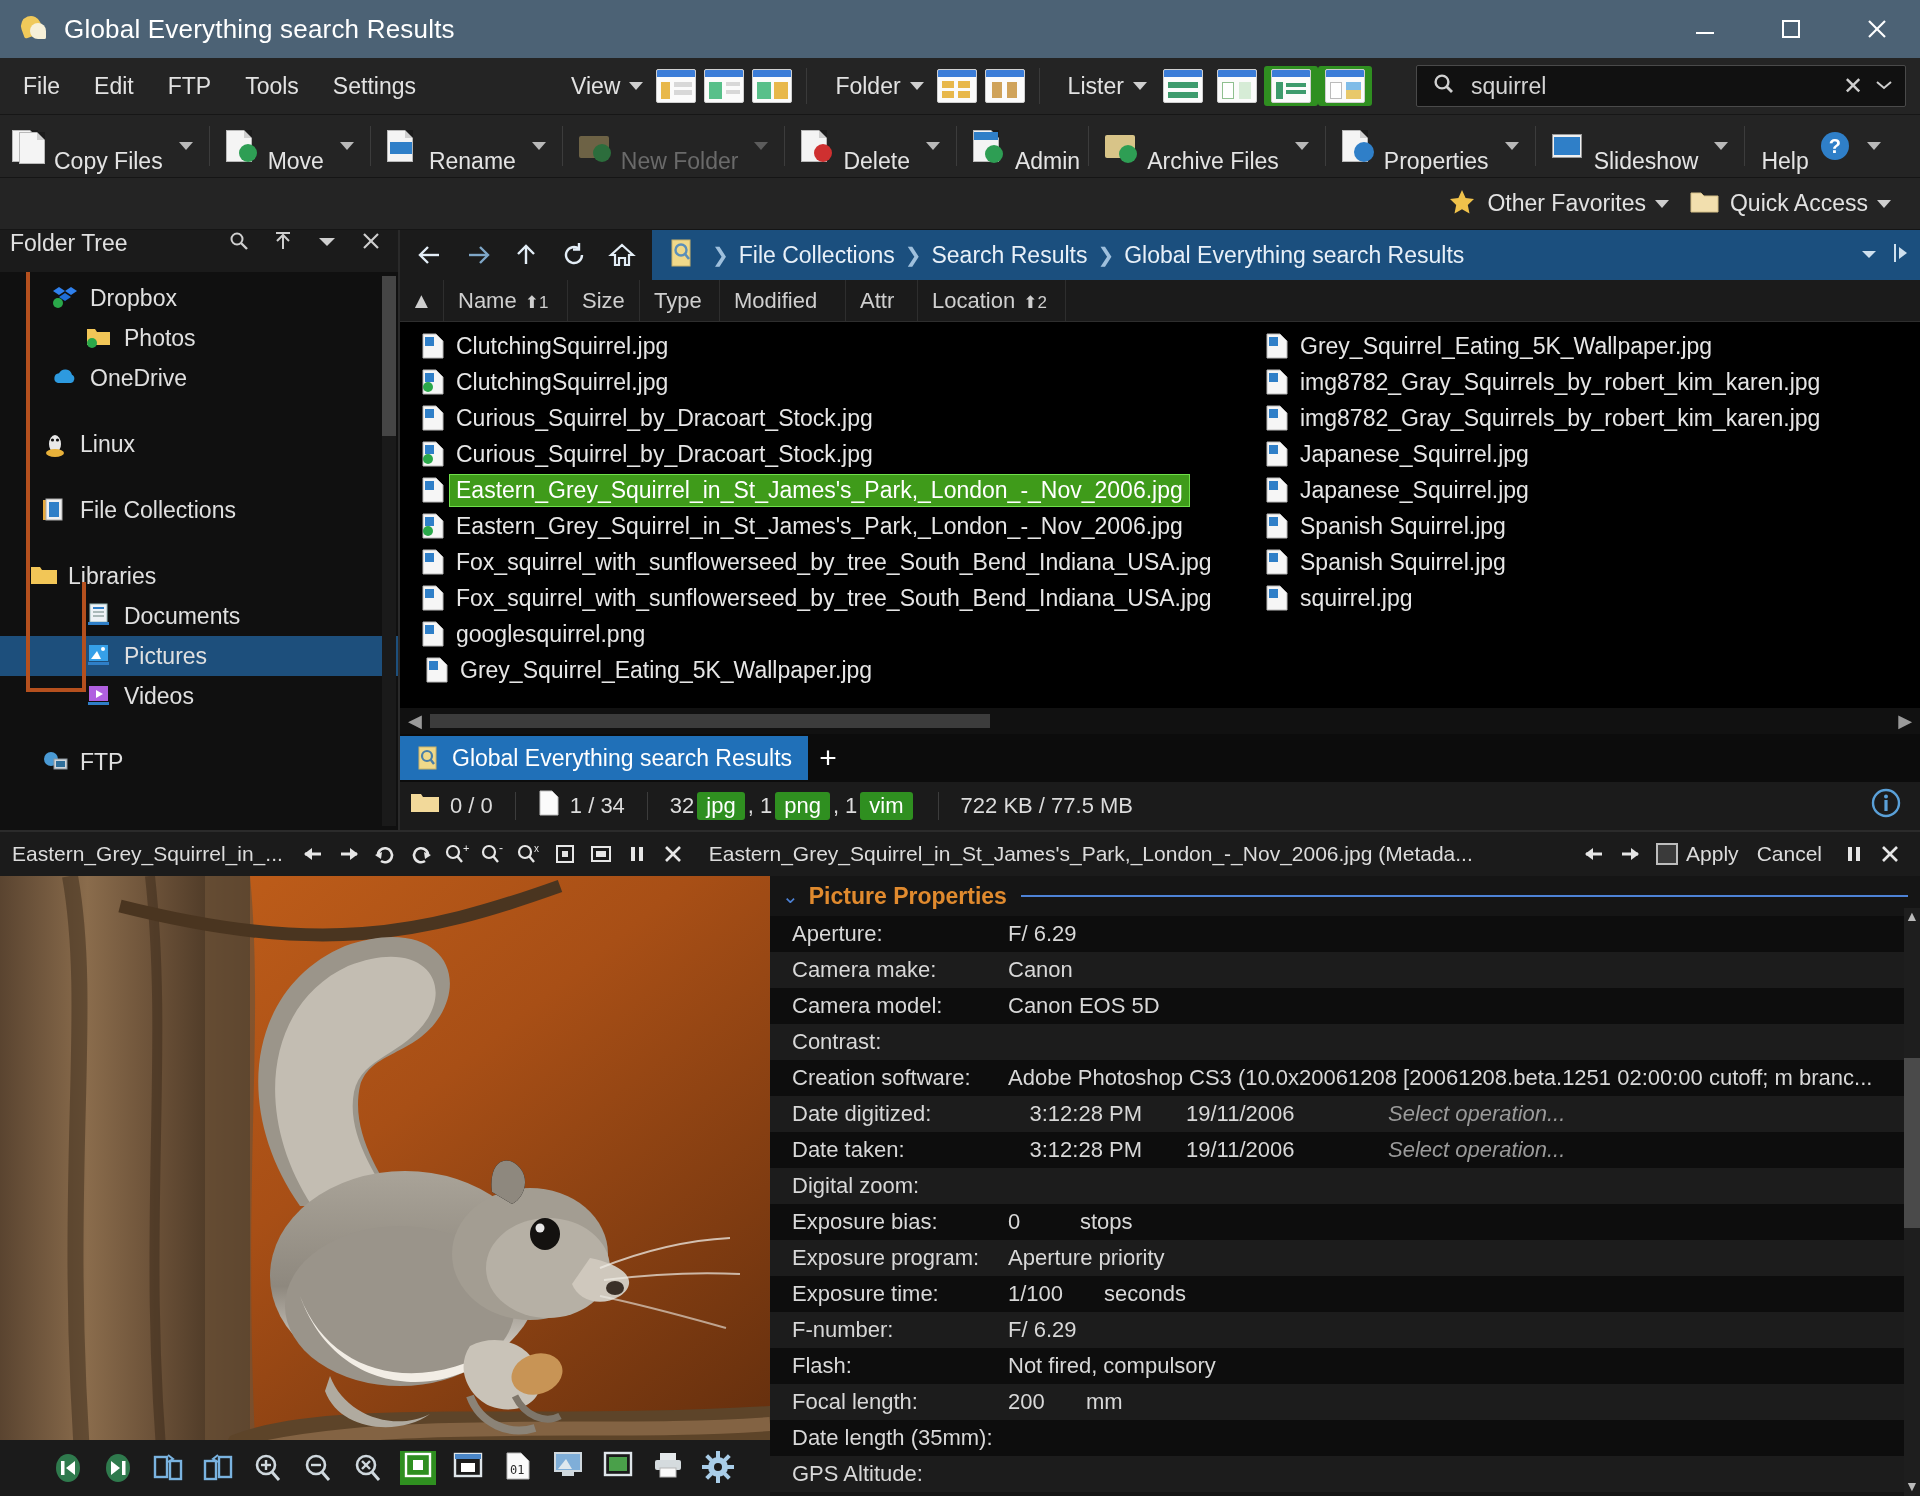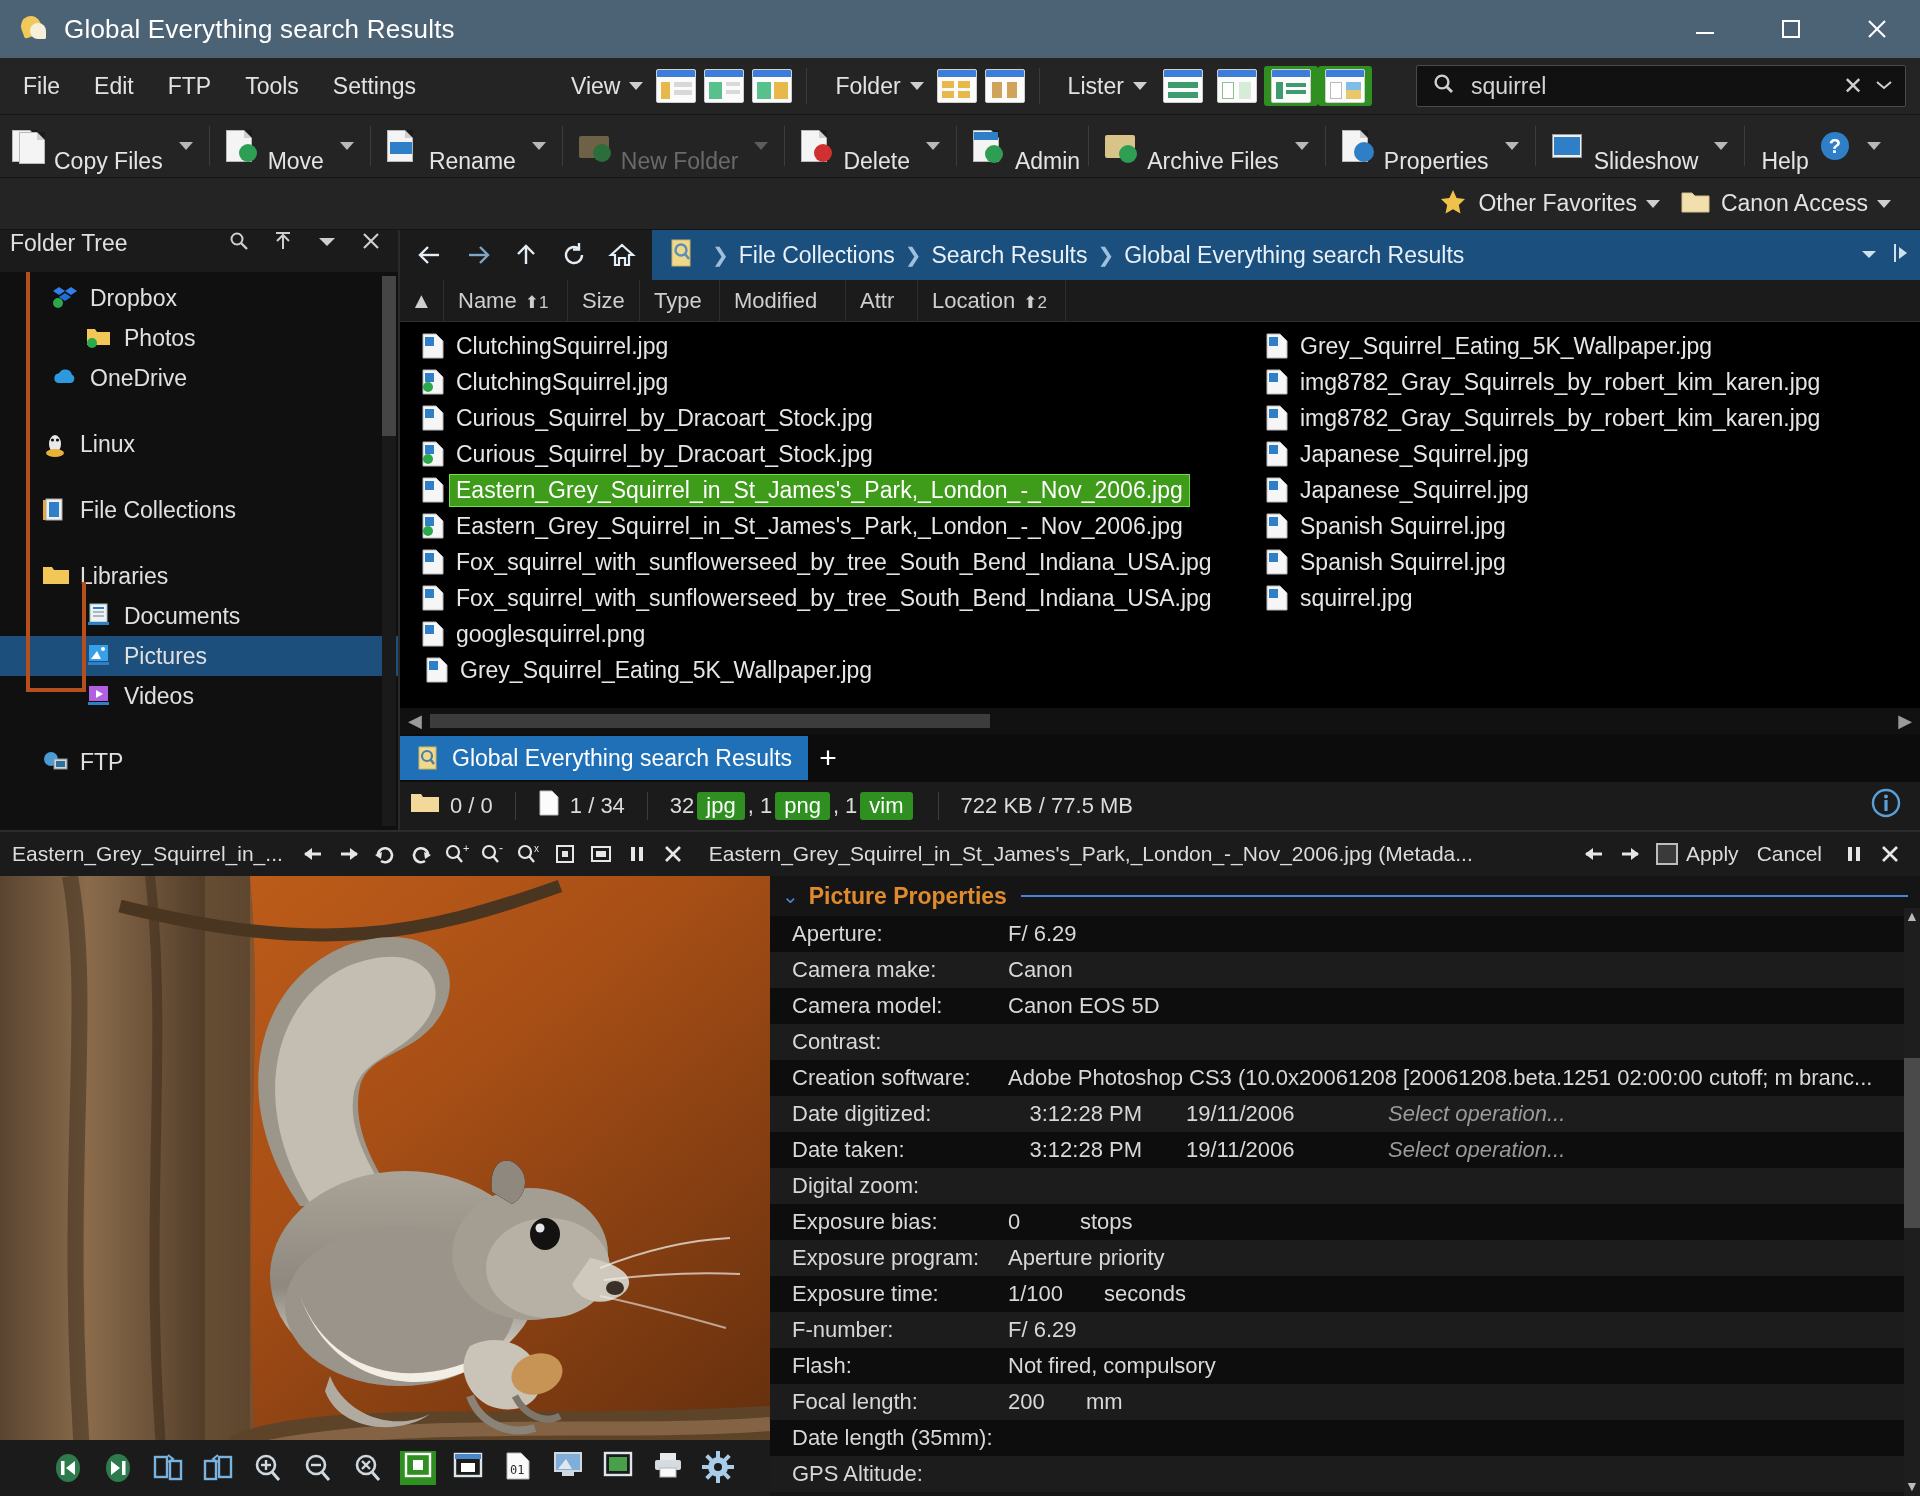--- a/index.html
+++ b/index.html
@@ -424,21 +424,21 @@
             <polygon points="15,3 18.6,11 27,12 20.8,18 22.5,26.5 15,22.3 7.5,26.5 9.2,18 3,12 11.4,11" fill="#f0c24b"></polygon>
           </svg>
       </span>
       <span class="lbl">Other Favorites</span>
       <span class="caret"></span>
       <span style="margin:0 10px 0 12px;">
         <svg width="30" height="26" viewBox="0 0 30 26">
             <path d="M1 4 h10 l3 3 h14 v16 H1 Z" fill="#f2dfae" stroke="#d4bf88"></path>
           </svg>
       </span>
-      <span class="lbl">Canon Access</span>
+      <span class="lbl">Quick Access</span>
       <span class="caret"></span>
     </div>
   </div>
 
   <div class="main">
 
     <div class="tree">
       <div class="tree-head">
         <div class="t">Folder Tree</div>
         <div class="acts">
@@ -521,21 +521,21 @@
             <svg width="26" height="26" viewBox="0 0 26 26">
                 <rect x="1" y="3" width="16" height="20" fill="#e8a93a"></rect>
                 <rect x="4" y="2" width="16" height="21" fill="#f0f0f0" stroke="#aaa"></rect>
                 <rect x="7" y="5" width="10" height="15" fill="#2f7fc8"></rect>
               </svg>
           </span>
           <span class="tl">File Collections</span>
         </div>
 
         <div class="tspacer"></div>
-        <div class="tnode" style="padding-left:42px;">
+        <div class="tnode" style="padding-left:30px;">
           <span class="ti">
             <svg width="28" height="24" viewBox="0 0 28 24">
                 <path d="M1 4 h9 l2 3 h15 v14 H1 Z" fill="#f2c657"></path>
               </svg>
           </span>
           <span class="tl">Libraries</span>
         </div>
         <div class="tnode" style="padding-left:86px;">
           <span class="ti">
             <svg width="26" height="24" viewBox="0 0 26 24">

